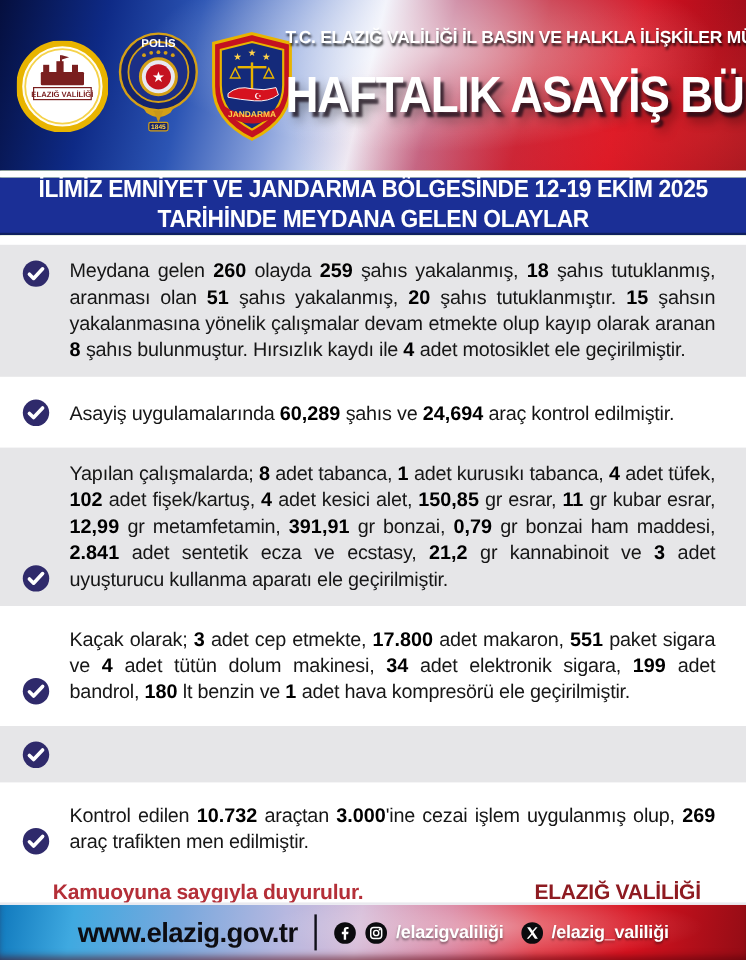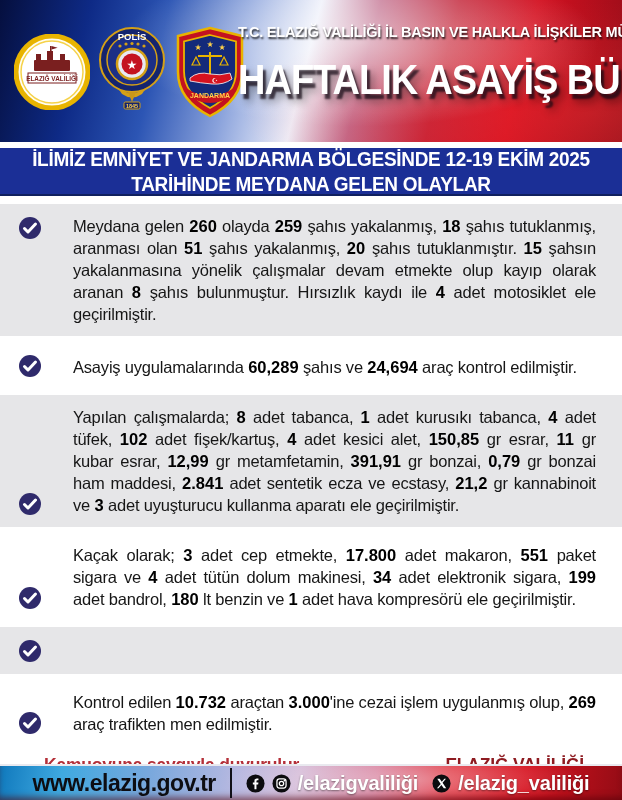--- a/index.html
+++ b/index.html
@@ -36,52 +36,52 @@
   
   .banner {
     height:48px; background:#1b2f96; color:#fff; display:flex; flex-direction:column;
     align-items:center; justify-content:center; text-align:center;
     border-bottom:2px solid #10205f;
   }
   .banner div { font-size:19px; font-weight:bold; letter-spacing:-.3px; line-height:25px; transform:scaleY(1.08); }
 
   
   .body { background:#fff; padding-top:8px; }
-  .row { display:flex; padding:11px 26px 11px 18px; align-items:flex-start;gap:15px; }
+  .row { display:flex; padding:11px 26px 11px 18px; align-items:flex-start; }
   .row.gray { background:#e6e6e8; }
   .row + .row { margin-top:6px;align-items:flex-end; }
   .check { flex:0 0 24px; margin-right:16px; margin-top:1px; }
   .row p {
     flex:1; font-size:16.5px; line-height:22px; color:#161616; text-align:justify;
     letter-spacing:-.2px; font-weight:500;
   }
   .row p b { font-weight:800; color:#000; letter-spacing:0; }
 
   
   .closing {
     display:flex; justify-content:space-between; align-items:center;
     padding:9px 38px 8px 44px; background:#fff;
   }
   .closing-left  { color:#b42f38; font-size:17.5px; font-weight:bold; letter-spacing:-.2px; }
   .closing-right { color:#8e1b21; font-size:17.5px; font-weight:bold; letter-spacing:-.2px; }
 
   
   .bottombar {
-    position:absolute; left:0; right:0; bottom:0; height:36px;
+    position:absolute; left:0; right:0; bottom:0; height:48px;
     background:
       radial-gradient(ellipse 260px 40px at 65% 40%, rgba(255,255,255,.35), rgba(255,255,255,0) 70%),
       linear-gradient(100deg, #1079bd 0%, #3fa9e0 10%, #79a8dd 24%, #b7b8e0 38%, #d6bcd8 48%, #d77f9d 60%, #e03642 72%, #d6121f 84%, #930c15 100%);
     border-top:2px solid #e9e9ef; box-shadow:inset 0 -5px 6px -2px rgba(80,0,10,.55);
     display:flex; align-items:center; justify-content:center; gap:14px;
   }
   .site { font-size:23px; font-weight:bold; color:#0d0d12; letter-spacing:-.5px; }
   .vsep { width:2px; height:30px; background:#101018; }
   .social { display:flex; align-items:center; gap:7px; }
   .soc-ico { width:19px; height:19px; display:block; }
-  .handle { color:#fff; font-size:20px; font-weight:bold; letter-spacing:-.2px; text-shadow:0 1px 2px rgba(0,0,0,.45); }
+  .handle { color:#fff; font-size:15px; font-weight:bold; letter-spacing:-.2px; text-shadow:0 1px 2px rgba(0,0,0,.45); }
 </style>
 </head>
 <body>
 
 <div class="page">
 
   <div class="header">
     <div class="logo-row">
 
       <svg class="logo" width="76" height="76" viewBox="0 0 76 76">

